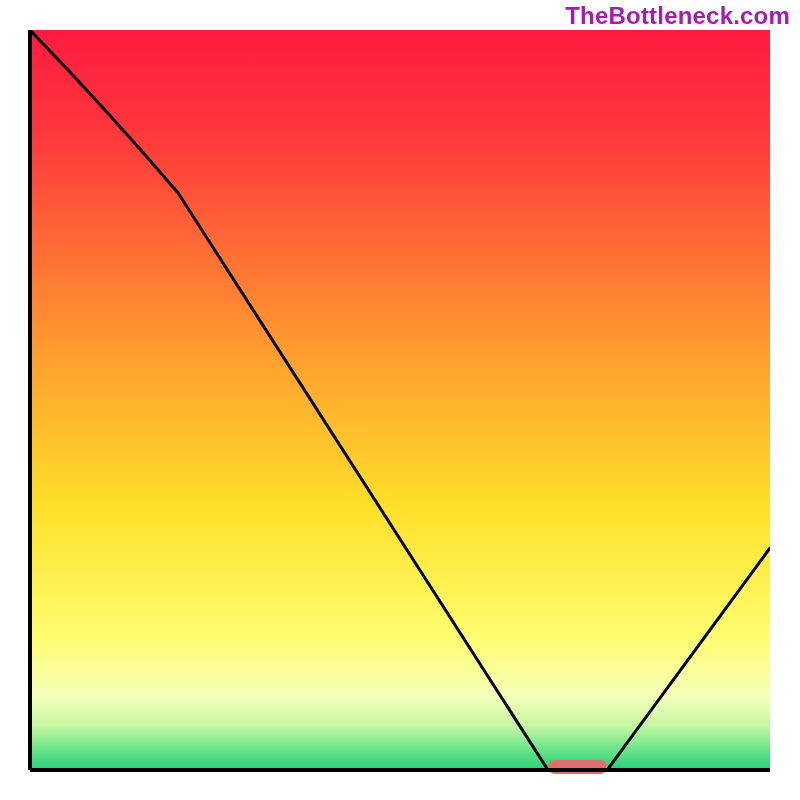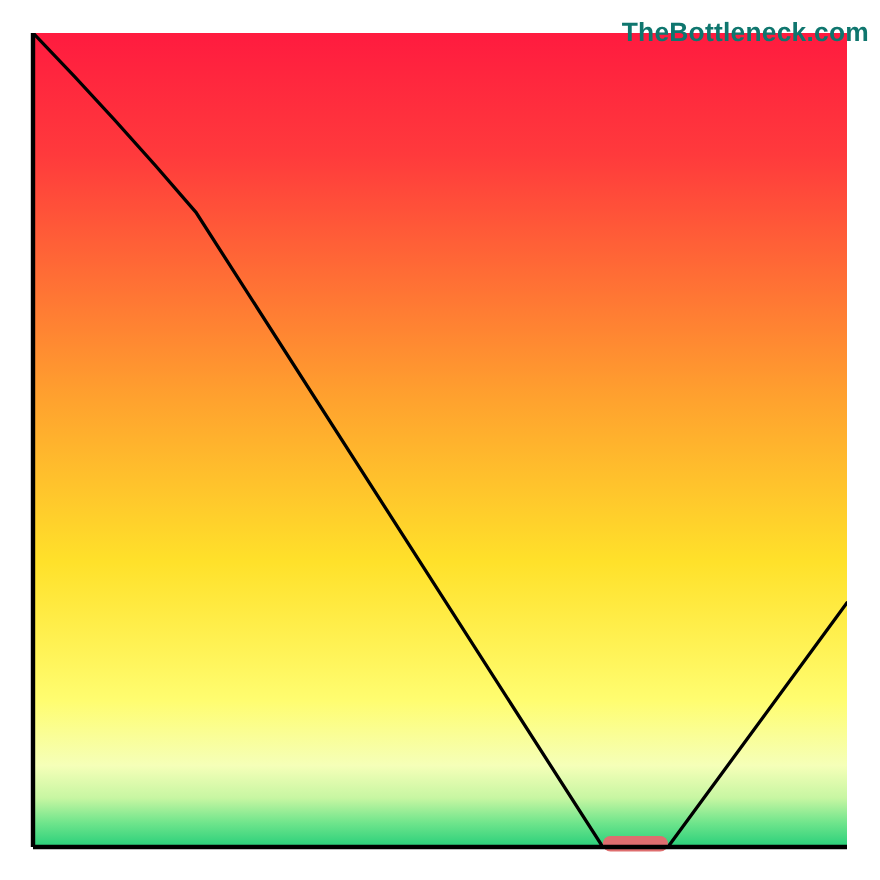--- a/index.html
+++ b/index.html
@@ -9,26 +9,26 @@
     height: 800px;
     background: #ffffff;
   }
   .chart-wrap {
     position: relative;
     width: 800px;
     height: 800px;
   }
   .watermark {
     position: absolute;
-    top: 16px;
+    top: 2px;
     right: 10px;
     font-family: Arial, Helvetica, sans-serif;
     font-size: 24px;
     font-weight: 600;
-    color: #0f766e;
+    color: #a21caf;
     letter-spacing: 0.2px;
   }
   svg {
     display: block;
   }
 </style>
 </head>
 <body>
 
 <div class="chart-wrap">

